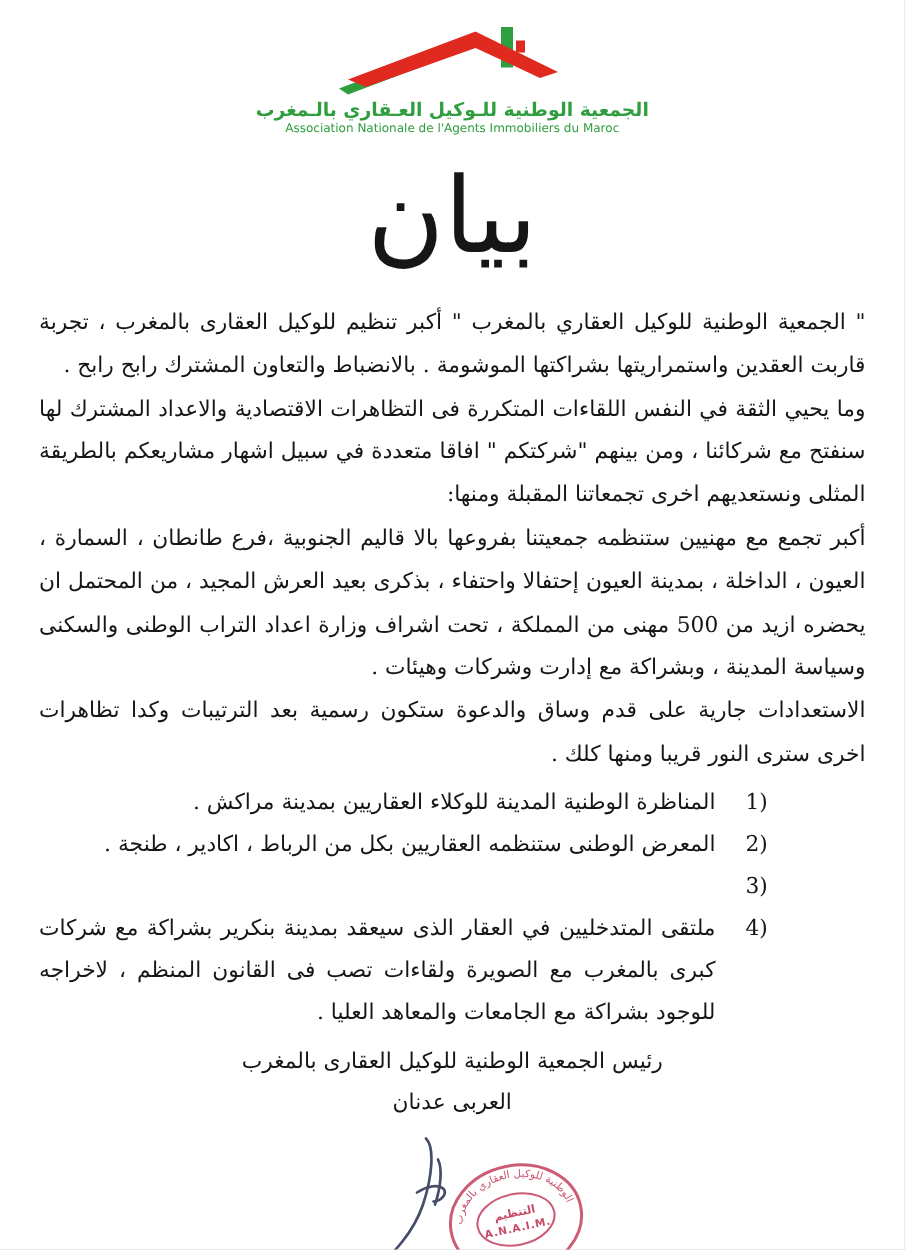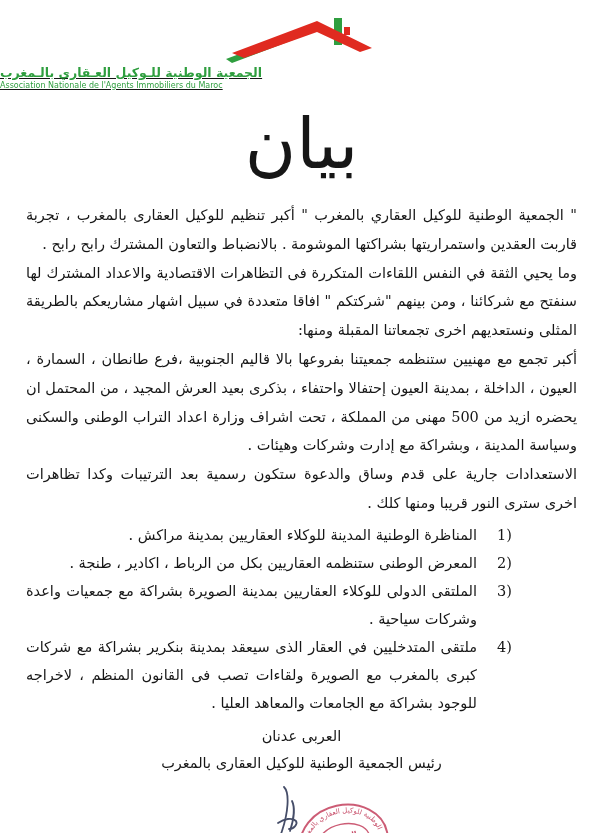--- a/index.html
+++ b/index.html
@@ -8,21 +8,21 @@
     background:#ffffff;
     position:relative;
     font-family:"DejaVu Sans", sans-serif;
     color:#161616;
     outline:1px solid #d8d8d8;
     overflow:hidden;
   }
   .page{position:relative;width:603px;height:833px;}
 
   
-  .logo-wrap{padding-top:13px;text-align:left;text-decoration:underline;}
+  .logo-wrap{padding-top:13px;text-align:center;}
   .logo-roof{display:block;margin:0 auto;}
   .logo-ar{font-size:12.5px;font-weight:bold;letter-spacing:.5px;line-height:15px;}
   .logo-fr{font-size:8px;line-height:11px;}
 
   
   .doc-title{
     text-align:center;
     font-size:70px;
     font-weight:500;
     margin-top:14px;
@@ -86,32 +86,31 @@
       <div class="list-row">
         <span class="list-marker">1)</span>
         <span class="list-text">المناظرة الوطنية المدينة للوكلاء العقاريين بمدينة مراكش .</span>
       </div>
       <div class="list-row">
         <span class="list-marker">2)</span>
         <span class="list-text">المعرض الوطنى ستنظمه العقاريين بكل من الرباط ، اكادير ، طنجة .</span>
       </div>
       <div class="list-row">
         <span class="list-marker">3)</span>
-        <span class="list-text">الملتقى الدولى للوكلاء العقاريين بمدينة الصويرة بشراكة مع جمعيات واعدة وشركات سياحية .</span>
       </div>
       <div class="list-row">
         <span class="list-marker">4)</span>
         <span class="list-text">ملتقى المتدخليين في العقار الذى سيعقد بمدينة بنكرير بشراكة مع شركات كبرى بالمغرب مع الصويرة ولقاءات تصب فى القانون المنظم ، لاخراجه للوجود بشراكة مع الجامعات والمعاهد العليا .</span>
       </div>
     </div>
   </div>
 
   <div class="sig-block">
+    <div>رئيس الجمعية الوطنية للوكيل العقارى بالمغرب</div>
     <div>العربى عدنان</div>
-    <div>رئيس الجمعية الوطنية للوكيل العقارى بالمغرب</div>
   </div>
 
   <div class="stamp-zone">
     <svg class="stamp-svg" width="190" height="124" viewBox="0 0 190 124">
 
       <g stroke="#313a58" stroke-width="1.8" fill="none" stroke-linecap="round" opacity="0.9">
         <path d="M52,8 C58,14 56,34 50,52 C44,70 30,86 16,96 C10,100 6,97 12,90"></path>
         <path d="M46,44 C52,40 60,38 64,42 C66,45 62,50 57,50"></path>
         <path d="M60,22 C63,28 62,40 58,52"></path>
       </g>

